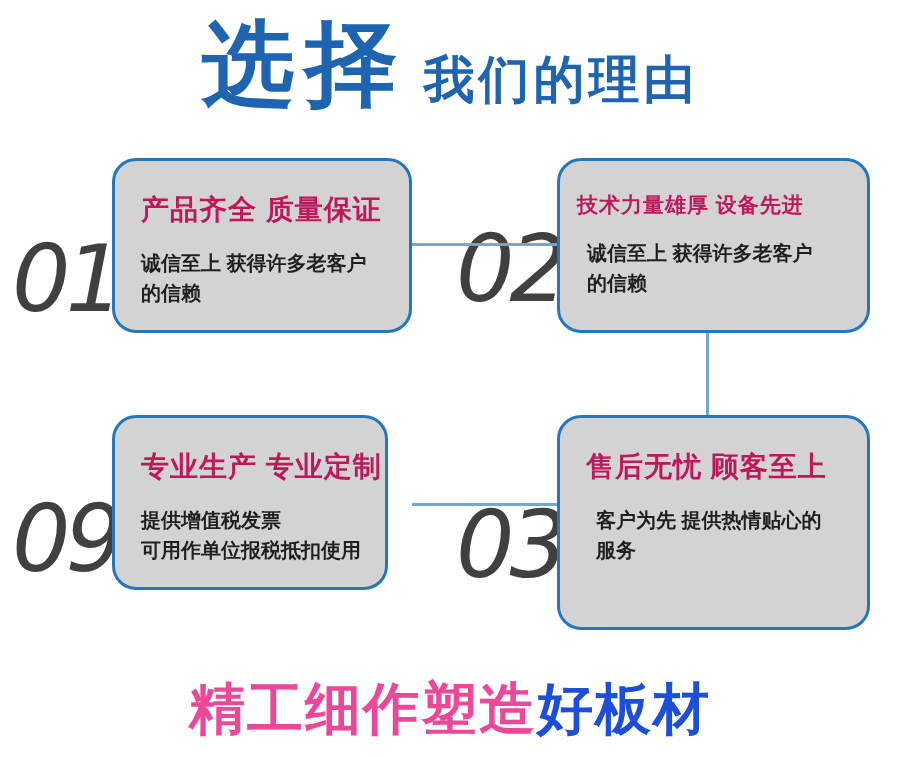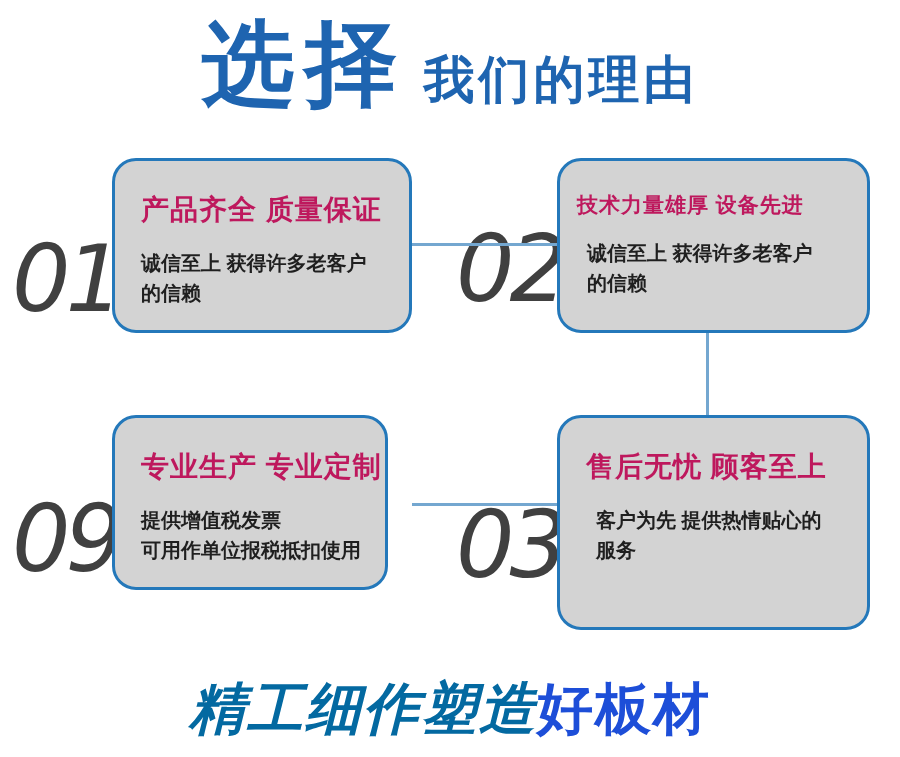--- a/index.html
+++ b/index.html
@@ -56,21 +56,21 @@
   .conn-h1 { left:412px; top:243px; width:145px; height:3px; }
   .conn-v  { left:706px; top:333px; width:3px;  height:82px; }
   .conn-h2 { left:412px; top:503px; width:145px; height:3px; }
 
   
   .footer {
     position:absolute; top:678px; left:0; width:100%;
     text-align:center; font-weight:bold; font-size:56px;
     line-height:1.1; letter-spacing:2px; white-space:nowrap;
   }
-  .footer-gray   { color:#0369a1;font-style:italic; }
+  .footer-gray   { color:#ec4899; }
   .footer-orange { color:#1d4ed8; }
 </style>
 </head>
 <body>
 
 <div class="stage">
 
   <div class="header">
     <span class="title-main">选择</span>
     <span class="title-sub">我们的理由</span>

